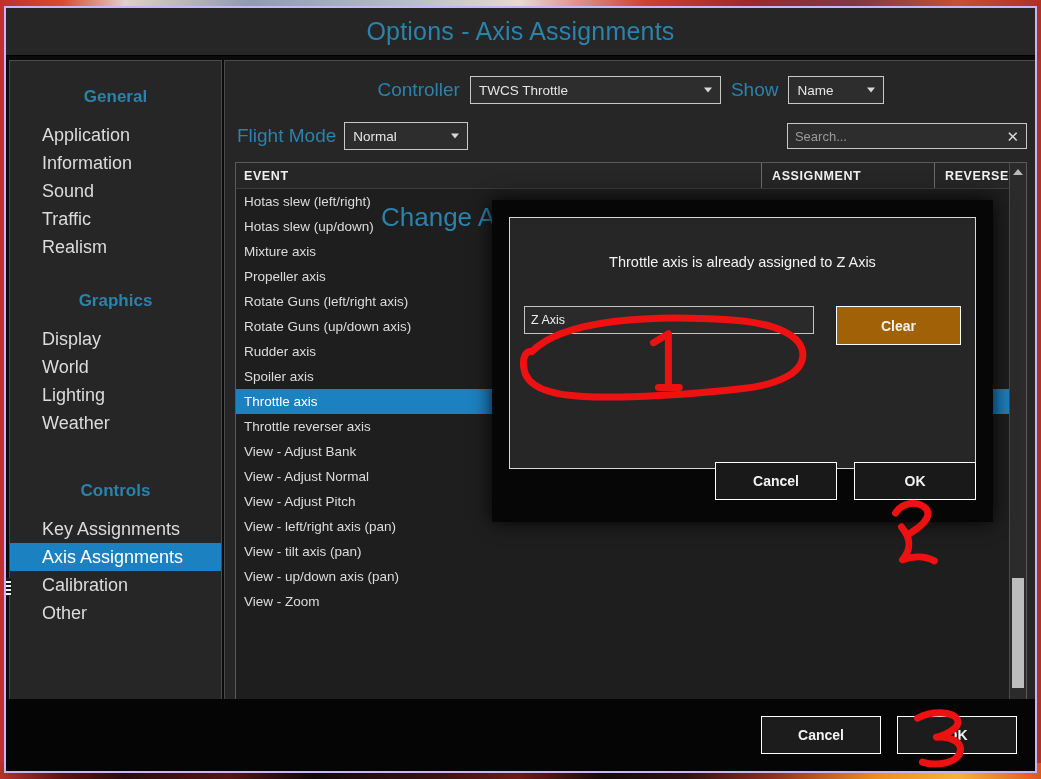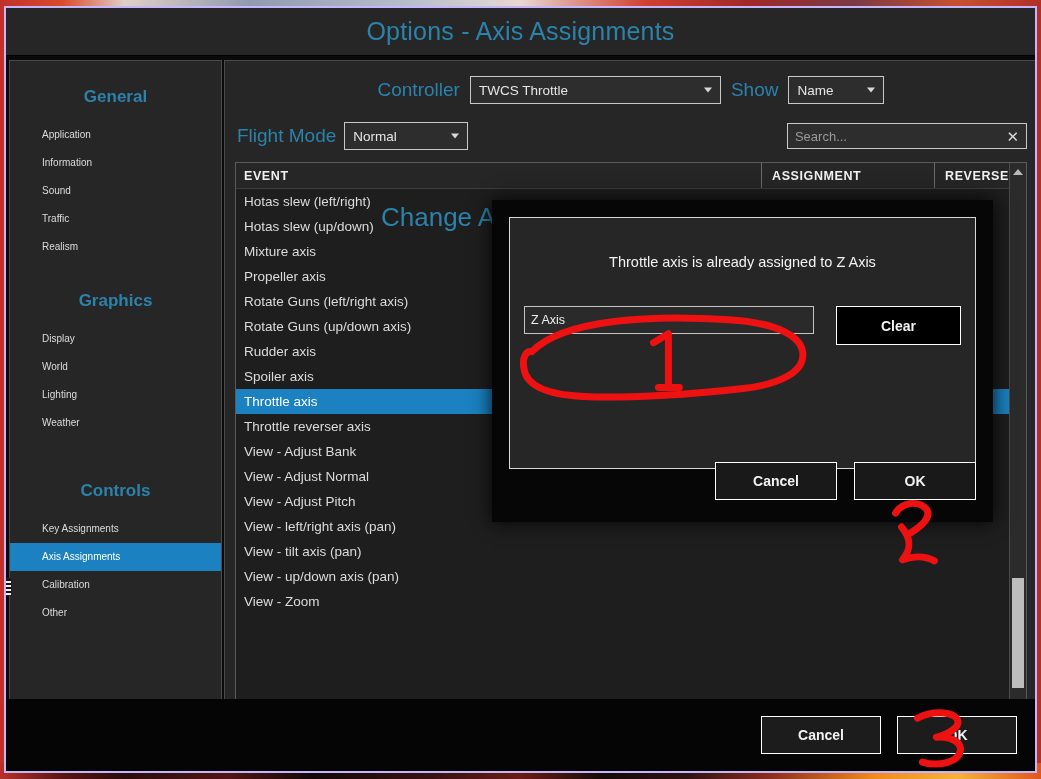--- a/index.html
+++ b/index.html
@@ -66,21 +66,21 @@
     padding-top: 12px;
   }
   .side-group-title {
     color: #2b82ab;
     font-size: 17px; font-weight: bold;
     text-align: center;
     margin: 14px 0 14px 0;
   }
   .side-item {
     color: #dcdcdc;
-    font-size: 10px;
+    font-size: 18px;
     padding: 6px 0 6px 32px;
     line-height: 16px;
     cursor: default;
   }
   .side-item.active {
     background: #1b81c0;
     color: #ffffff;
   }
   #side-grip {
     position: absolute;
@@ -318,21 +318,21 @@
     height: 28px;
     background: #2a2a2a;
     border: 1px solid #c4c4c4;
     color: #ededed;
     font-size: 12.5px;
     padding-left: 6px;
     display: flex; align-items: center;
   }
   #btn-clear {
     width: 125px; height: 39px;
-    background: #000000;
+    background: #a16207;
     border: 1px solid #ffffff;
     color: #f2f2f2;
     font-size: 14px; font-weight: bold;
     display: flex; align-items: center; justify-content: center;
     cursor: pointer;
   }
   #modal-btns {
     position: absolute;
     right: 17px; bottom: 22px;
     display: flex; gap: 17px;

